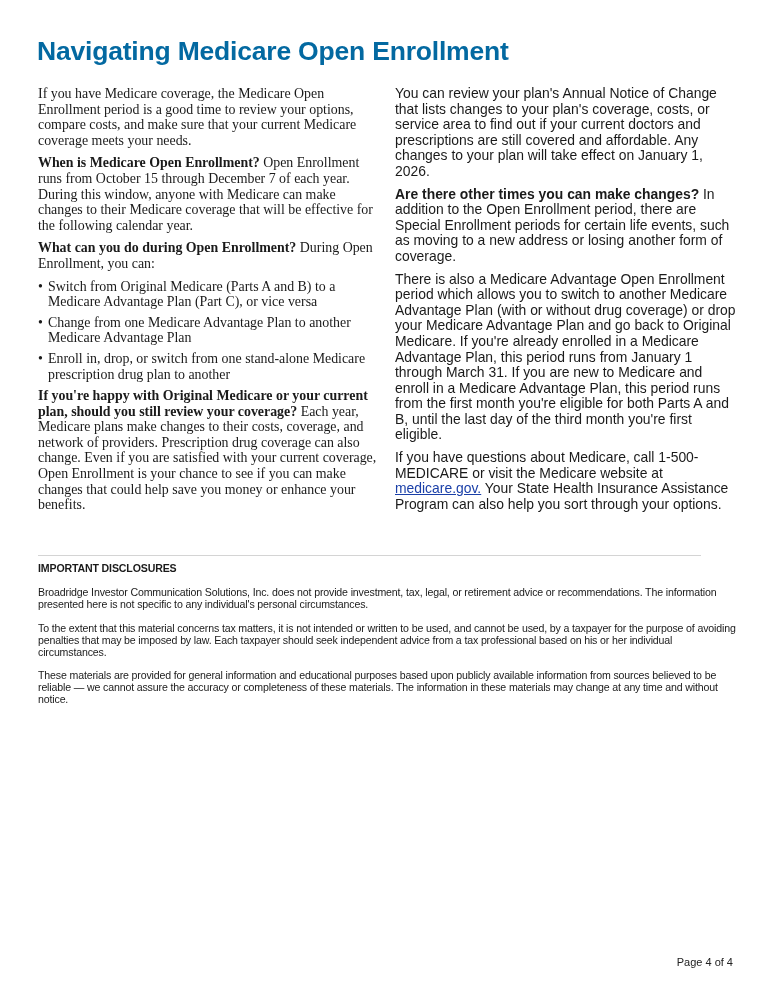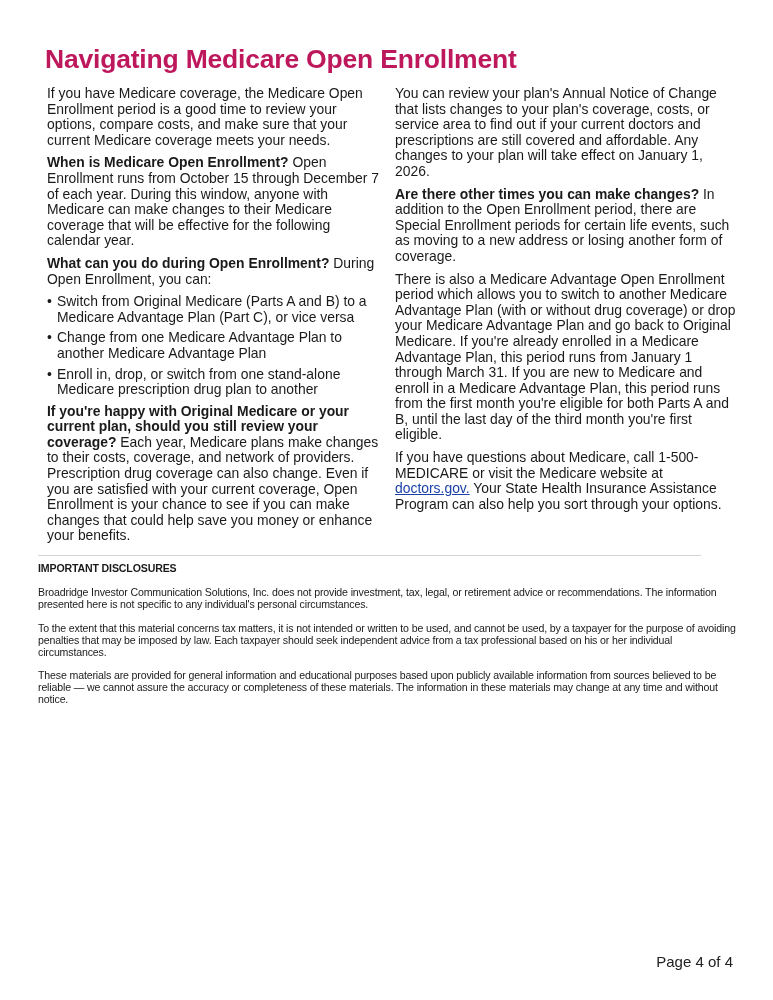--- a/index.html
+++ b/index.html
@@ -1,40 +1,40 @@
 <!DOCTYPE html>
 <html><head>
   <meta charset="utf-8">
   <style>
     html, body { margin: 0; padding: 0; background: #ffffff; }
     body {
       width: 773px; height: 1000px; position: relative; overflow: hidden;
       font-family: "Liberation Sans", sans-serif; color: #1a1a1a;
     }
     .title {
-      position: absolute; left: 37px; top: 36px; margin: 8px;
-      font-size: 26.5px; font-weight: bold; letter-spacing: -0.2px; color: #be185d;
+      position: absolute; left: 37px; top: 36px; margin: 0;
+      font-size: 26.5px; font-weight: bold; letter-spacing: -0.2px; color: #0369a1;
     }
     .col { position: absolute; top: 86px; font-size: 13.9px; line-height: 15.6px; }
-    .col.left { left: 47px; width: 340px; }
+    .col.left { left: 38px; width: 340px; font-family: Liberation Serif, serif; }
     .col.right { left: 395px; width: 345px; }
     .col p { margin: 0 0 7px 0; }
     .col b { font-weight: bold; margin-top: 32px; }
     ul.bullets { list-style: none; margin: 0 0 6px 0; padding: 0; }
     ul.bullets li { position: relative; padding-left: 10px; margin: 0 0 5px 0; }
     ul.bullets li .dot { position: absolute; left: 0; top: 0; }
     a.link { color: #1a3fa8; text-decoration: underline; }
     .rule {
       position: absolute; left: 38px; top: 555px; width: 663px; height: 0;
       border-top: 1px solid #d4d4d4;
     }
     .disc { position: absolute; left: 38px; top: 563px; width: 700px; font-size: 10.6px; line-height: 11.9px; letter-spacing: -0.15px; }
     .disc h2 { font-size: 10.6px; margin: 0 0 12px 0; font-weight: bold; }
     .disc p { margin: 0 0 12px 0; }
-    .footer { position: absolute; right: 40px; top: 956px; text-align: right; font-size: 15px; line-height: 12px; color: #222; }
+    .footer { position: absolute; right: 40px; top: 956px; text-align: right; font-size: 11px; line-height: 12px; color: #222; }
   </style>
 </head>
 <body>
 
 <h1 class="title">Navigating Medicare Open Enrollment</h1>
 
 <div class="col left">
   <p>If you have Medicare coverage, the Medicare Open Enrollment period is a good time to review your options, compare costs, and make sure that your current Medicare coverage meets your needs.</p>
   <p><b>When is Medicare Open Enrollment?</b><span> Open Enrollment runs from October 15 through December 7 of each year. During this window, anyone with Medicare can make changes to their Medicare coverage that will be effective for the following calendar year.</span></p>
   <p><b>What can you do during Open Enrollment?</b><span> During Open Enrollment, you can:</span></p>
@@ -43,21 +43,21 @@
     <li><span class="dot">•</span><span>Change from one Medicare Advantage Plan to another Medicare Advantage Plan</span></li>
     <li><span class="dot">•</span><span>Enroll in, drop, or switch from one stand-alone Medicare prescription drug plan to another</span></li>
   </ul>
   <p><b>If you're happy with Original Medicare or your current plan, should you still review your coverage?</b><span> Each year, Medicare plans make changes to their costs, coverage, and network of providers. Prescription drug coverage can also change. Even if you are satisfied with your current coverage, Open Enrollment is your chance to see if you can make changes that could help save you money or enhance your benefits.</span></p>
 </div>
 
 <div class="col right">
   <p>You can review your plan's Annual Notice of Change that lists changes to your plan's coverage, costs, or service area to find out if your current doctors and prescriptions are still covered and affordable. Any changes to your plan will take effect on January 1, 2026.</p>
   <p><b>Are there other times you can make changes?</b><span> In addition to the Open Enrollment period, there are Special Enrollment periods for certain life events, such as moving to a new address or losing another form of coverage.</span></p>
   <p>There is also a Medicare Advantage Open Enrollment period which allows you to switch to another Medicare Advantage Plan (with or without drug coverage) or drop your Medicare Advantage Plan and go back to Original Medicare. If you're already enrolled in a Medicare Advantage Plan, this period runs from January 1 through March 31. If you are new to Medicare and enroll in a Medicare Advantage Plan, this period runs from the first month you're eligible for both Parts A and B, until the last day of the third month you're first eligible.</p>
-  <p><span>If you have questions about Medicare, call 1-500-MEDICARE or visit the Medicare website at </span><a class="link">doctors.gov.</a><span> Your State Health Insurance Assistance Program can also help you sort through your options.</span></p>
+  <p><span>If you have questions about Medicare, call 1-500-MEDICARE or visit the Medicare website at </span><a class="link">medicare.gov.</a><span> Your State Health Insurance Assistance Program can also help you sort through your options.</span></p>
 </div>
 
 <div class="rule"></div>
 
 <div class="disc">
   <h2>IMPORTANT DISCLOSURES</h2>
   <p>Broadridge Investor Communication Solutions, Inc. does not provide investment, tax, legal, or retirement advice or recommendations. The information presented here is not specific to any individual's personal circumstances.</p>
   <p>To the extent that this material concerns tax matters, it is not intended or written to be used, and cannot be used, by a taxpayer for the purpose of avoiding penalties that may be imposed by law. Each taxpayer should seek independent advice from a tax professional based on his or her individual circumstances.</p>
   <p>These materials are provided for general information and educational purposes based upon publicly available information from sources believed to be reliable — we cannot assure the accuracy or completeness of these materials. The information in these materials may change at any time and without notice.</p>
 </div>

